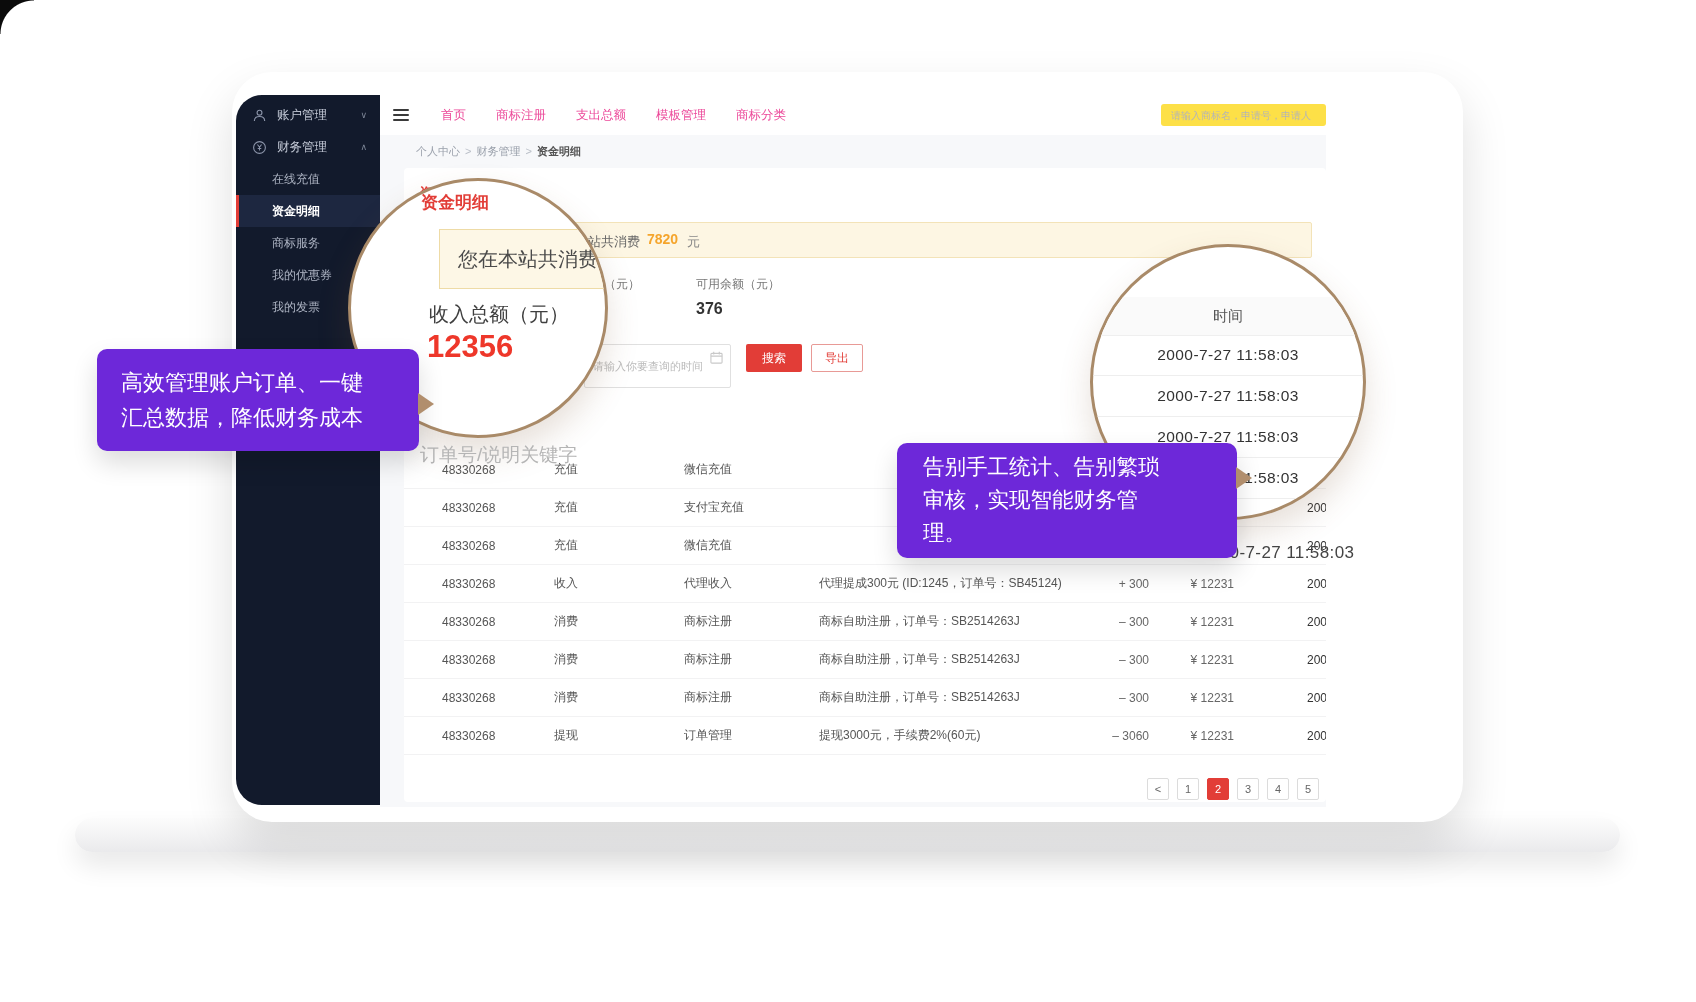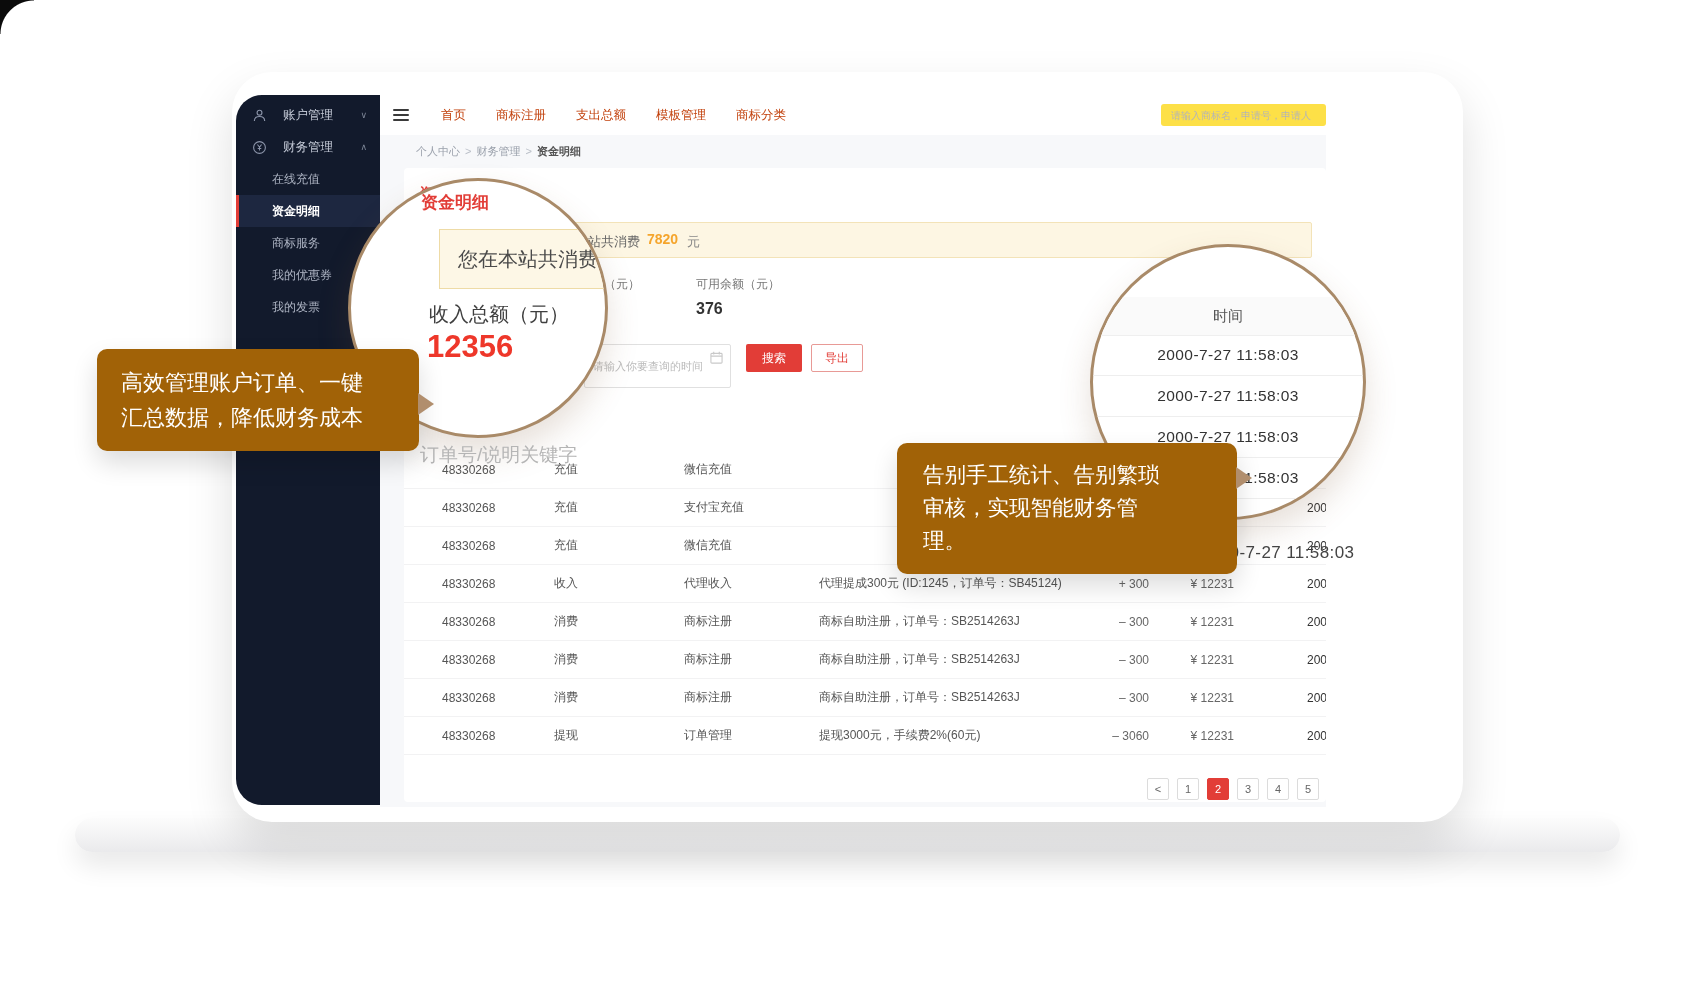--- a/index.html
+++ b/index.html
@@ -24,34 +24,34 @@
   .sidebar{position:absolute;left:4px;top:23px;width:144px;height:710px;background:#121a2c;
     border-radius:26px 0 0 26px;color:#c3c9d6}
   .logo{display:flex;align-items:flex-start;padding:12px 0 0 14px;height:40px}
   .logo-icon{width:24px;height:22px;margin-top:1px}
   .logo-txt{margin-left:6px}
   .logo-name{color:#fff;font-size:15px;font-weight:bold;font-style:italic;letter-spacing:1px;line-height:17px}
   .logo-tag{font-size:5px;color:#c94a3d;letter-spacing:2.5px;margin-top:2px}
   .side-list{margin-top:4px}
   .side-item{position:relative;height:32px;display:flex;align-items:center;font-size:12.5px;cursor:pointer;color:#c3c9d6}
   .side-item .sicon{width:15px;height:15px;margin-left:16px;display:inline-flex}
-  .side-item .lbl{margin-left:16px;white-space:nowrap}
+  .side-item .lbl{margin-left:10px;white-space:nowrap}
   .side-item.sub{font-size:12px;color:#aeb5c4}
   .side-item.sub .lbl{margin-left:36px}
   .side-item .chev{position:absolute;right:13px;font-size:9px;color:#7e8798}
   .side-item.active{background:#1d2740;color:#fff;font-weight:bold}
   .side-item.active::before{content:"";position:absolute;left:0;top:0;width:3px;height:32px;background:#e23d37}
   .side-item.gap{margin-top:92px}
 
   
   .topbar{position:absolute;left:148px;top:23px;right:4px;height:40px;background:#fff;display:flex;align-items:center}
   .burger{margin-left:13px;display:inline-block;cursor:pointer}
   .burger i{display:block;width:16px;height:2px;background:#3a3a3a;margin:3px 0;border-radius:1px}
   .nav{display:flex;gap:30px;margin-left:32px}
-  .nav-item{font-size:12.5px;color:#c2410c;cursor:pointer;white-space:nowrap}
+  .nav-item{font-size:12.5px;color:#ec4899;cursor:pointer;white-space:nowrap}
   .top-search{margin-left:auto;margin-right:133px;width:145px;height:22px;background:#fde047;border:0;
     border-radius:3px;font-size:10px;color:#777;padding:0 10px;outline:none}
   .top-search::placeholder{color:#b5b5b5}
 
   
   .pane{position:absolute;left:148px;top:63px;width:946px;height:672px;background:#f7f8fa}
   .breadcrumb{position:absolute;left:36px;top:9px;font-size:11px;color:#9aa0ab}
   .breadcrumb .sep{margin:0 5px;color:#b9bec7}
   .breadcrumb .crumb:last-child{color:#555;font-weight:bold}
 
@@ -117,24 +117,24 @@
 
   #circle-right{left:1090px;top:244px;width:270px;height:270px}
   .c2-header{position:absolute;left:0;right:0;top:50px;height:38px;background:#fafafa;border-bottom:1px solid #efefef;
     display:flex;align-items:center;justify-content:center;font-size:15px;color:#555}
   .c2-rows{position:absolute;left:0;right:0;top:88px}
   .c2-row{height:40px;display:flex;align-items:center;justify-content:center;border-bottom:1px solid #eee;
     font-size:15.5px;color:#333;letter-spacing:.4px;white-space:nowrap}
   .c2-overflow{position:absolute;left:1200px;top:543px;font-size:17px;color:#444;z-index:6;white-space:nowrap;letter-spacing:.4px}
 
   
-  .callout{position:absolute;background:#a16207;border-radius:10px;color:#fff;z-index:7;
+  .callout{position:absolute;background:#6d28d9;border-radius:10px;color:#fff;z-index:7;
     box-shadow:0 12px 26px rgba(0,0,0,.14);white-space:pre-line;box-sizing:border-box}
   #callout-left{left:97px;top:349px;width:322px;padding:16px 24px;font-size:22px;line-height:35px}
-  #callout-right{left:897px;top:443px;width:340px;padding:16px 26px;font-size:21.5px;line-height:33px}
+  #callout-right{left:897px;top:443px;width:340px;padding:8px 26px;font-size:21.5px;line-height:33px}
   .arrow{position:absolute;right:-15px;width:0;height:0;border-top:11px solid transparent;
     border-bottom:11px solid transparent;border-left:16px solid #b18e6d}
   #callout-left .arrow{top:44px}
   #callout-right .arrow{top:24px}
 </style>
 </head>
 <body>
 
 <div class="corner-tl"></div>
 <div class="laptop-base"></div>

